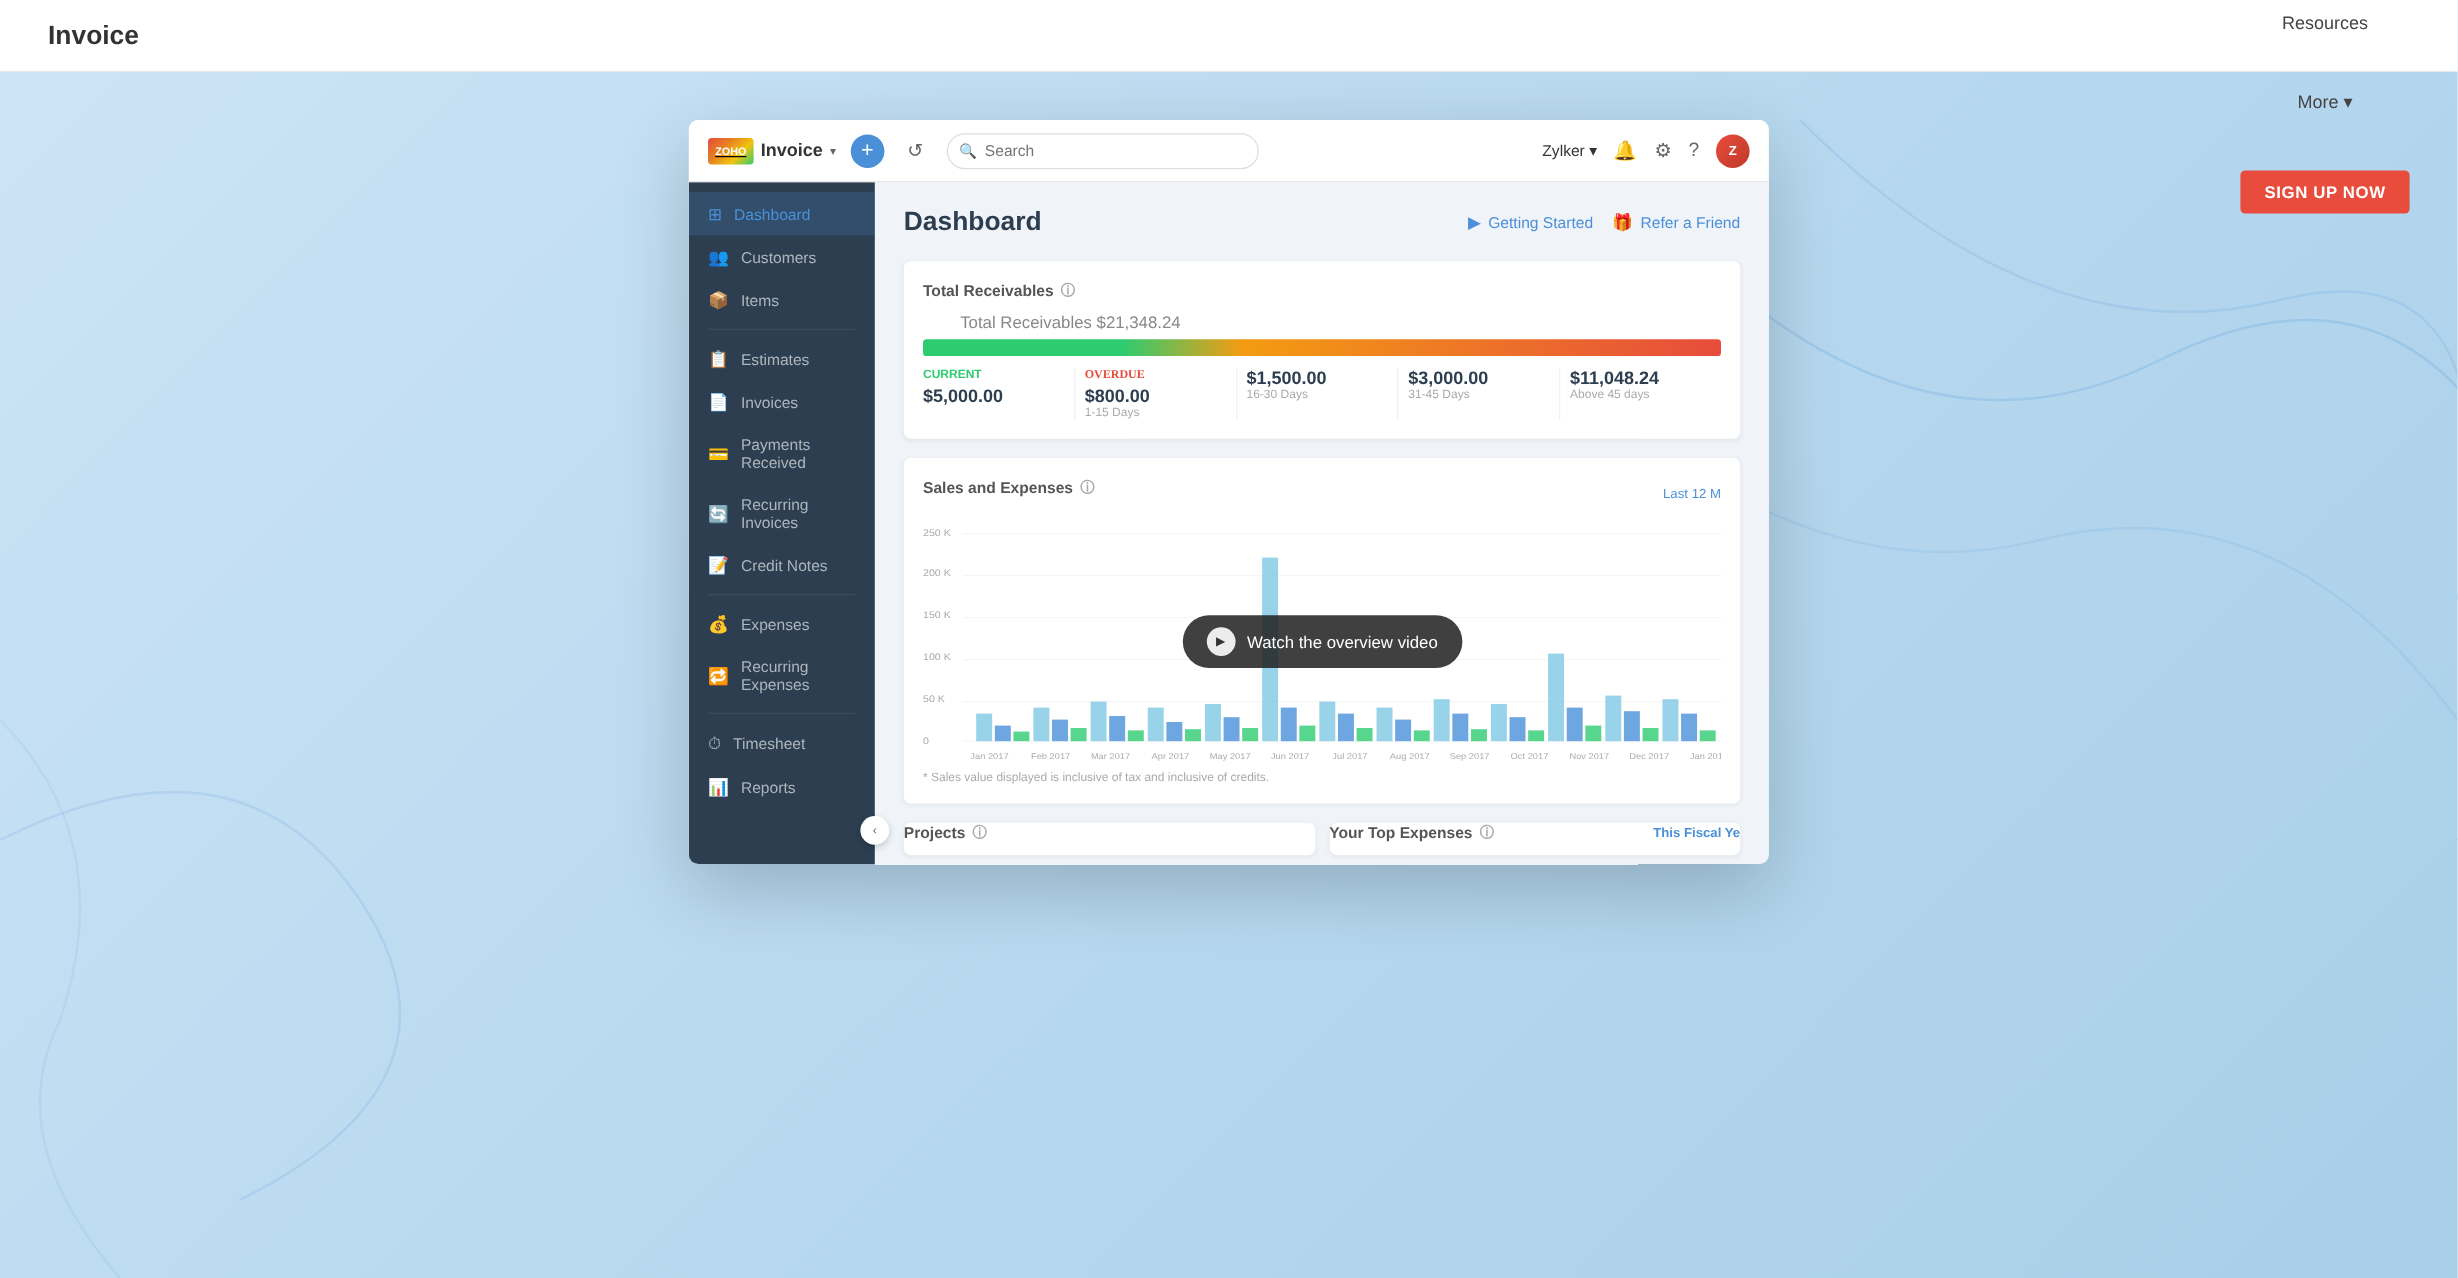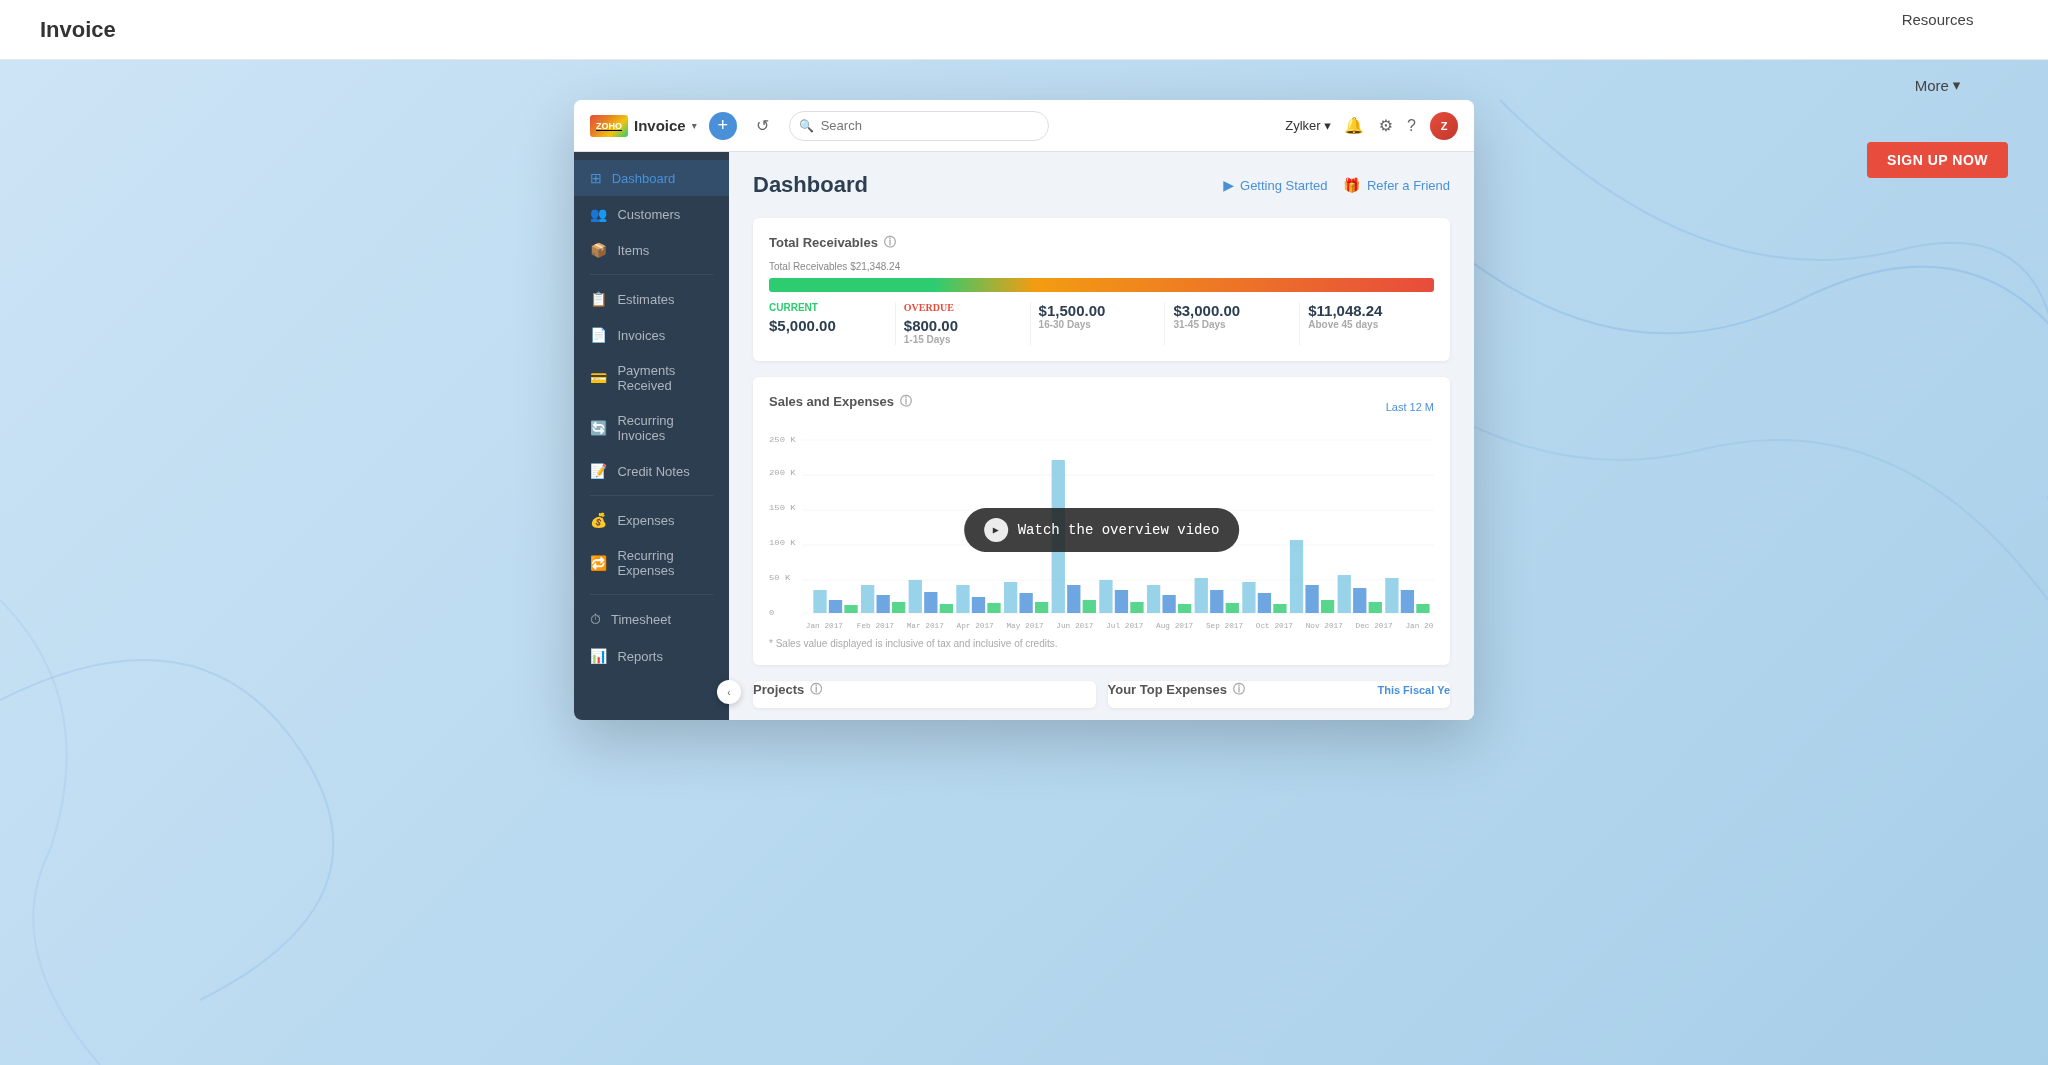--- a/index.html
+++ b/index.html
@@ -294,23 +294,24 @@
       margin-bottom: 10px;
       display: flex;
       align-items: center;
       gap: 6px;
     }
     .info-icon {
       color: #aaa;
       font-size: 12px;
     }
     .receivables-total-label {
-      font-size: 10px;
+      font-size: 14px;
       color: #888;
       margin-bottom: 6px;
+      margin-left: 31px;
     }
     .receivables-bar {
       height: 14px;
       border-radius: 3px;
       background: linear-gradient(to right, #2ecc71 25%, #f39c12 40%, #e74c3c 100%);
       margin-bottom: 10px;
       width: 100%;
     }
     .receivables-cols {
       display: flex;
@@ -332,21 +333,20 @@
     .recv-label.current { color: #2ecc71; }
     .recv-label.overdue { color: #e74c3c; font-family: Liberation Serif, serif; }
     .recv-amount {
       font-size: 15px;
       font-weight: 700;
       color: #2c3e50;
     }
     .recv-days {
       font-size: 10px;
       color: #aaa;
-      font-weight: bold;
     }
 
     
     .sales-header {
       display: flex;
       align-items: center;
       justify-content: space-between;
       margin-bottom: 10px;
     }
     .last-12m {
@@ -595,21 +595,21 @@
 
           <div class="section-card">
             <div class="sales-header">
               <div class="section-title">
                 <span>Sales and Expenses</span>
                 <span class="info-icon">ⓘ</span>
               </div>
               <span class="last-12m">Last 12 M</span>
             </div>
             <div style="display:flex;gap:12px;">
-              <div class="chart-area" style="flex:1;font-family:Liberation Mono, monospace;">
+              <div class="chart-area" style="flex:1;">
                 <svg class="chart-svg" viewBox="0 0 600 200" preserveAspectRatio="none">
 
                   <text x="0" y="12" font-size="8" fill="#aaa">250 K</text>
                   <text x="0" y="45" font-size="8" fill="#aaa">200 K</text>
                   <text x="0" y="80" font-size="8" fill="#aaa">150 K</text>
                   <text x="0" y="115" font-size="8" fill="#aaa">100 K</text>
                   <text x="0" y="150" font-size="8" fill="#aaa">50 K</text>
                   <text x="0" y="185" font-size="8" fill="#aaa">0</text>
 
                   <line x1="30" y1="10" x2="600" y2="10" stroke="#eee" stroke-width="0.5"></line>

